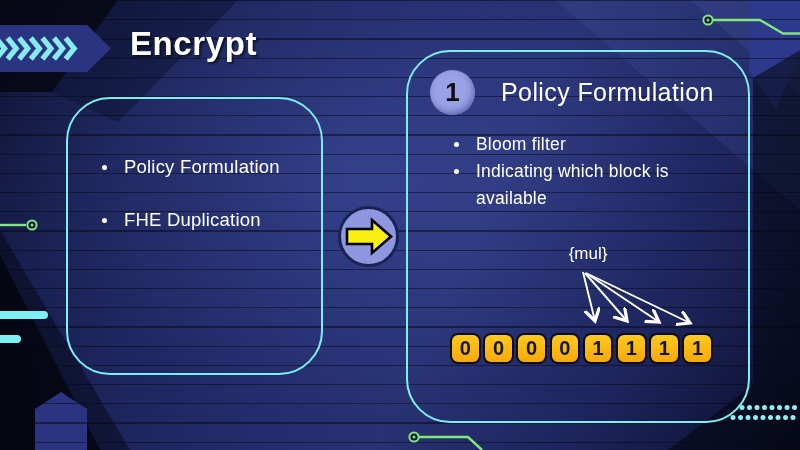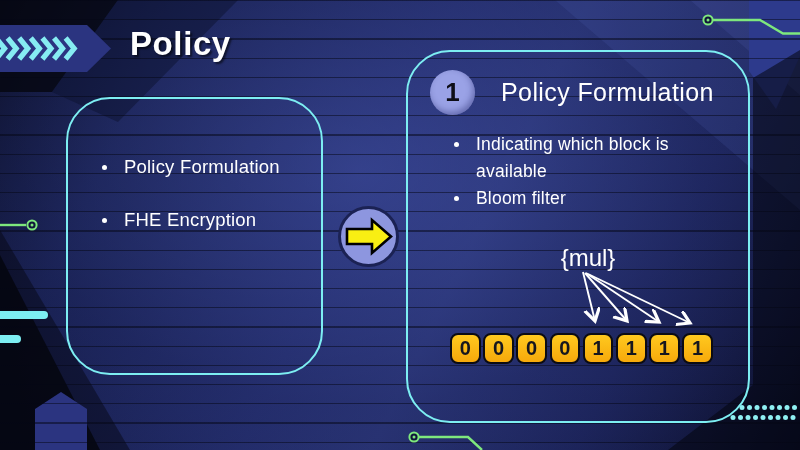--- a/index.html
+++ b/index.html
@@ -25,21 +25,21 @@
     font-size:18.5px;letter-spacing:.2px;color:#fff;}
   .left-list li::before{content:"";position:absolute;left:8px;top:10px;width:5px;height:5px;border-radius:50%;background:#fff;}
   .step-header{position:absolute;left:22px;top:18px;display:flex;align-items:center;}
   .step-number{width:45px;height:45px;border-radius:50%;background:#9aa2e6;color:#0d0d16;
     font-size:26px;font-weight:700;display:flex;align-items:center;justify-content:center;
     box-shadow:inset -2px -3px 6px rgba(40,45,110,.45);}
   .step-heading{margin-left:26px;font-size:25px;letter-spacing:.4px;color:#fff;}
   .step-bullets{position:absolute;left:42px;top:79px;width:252px;}
   .step-bullets li{position:relative;padding-left:26px;line-height:27px;font-size:17.5px;letter-spacing:.2px;color:#fff;}
   .step-bullets li::before{content:"";position:absolute;left:4px;top:11px;width:5px;height:5px;border-radius:50%;background:#fff;}
-  .mul-label{position:absolute;left:134px;top:192px;width:92px;text-align:center;font-size:24px;color:#fff;}
+  .mul-label{position:absolute;left:134px;top:192px;width:92px;text-align:center;font-size:17px;color:#fff;}
   .bits-row{position:absolute;left:42px;top:281px;display:flex;gap:2.6px;}
   .bit-cell{width:30.6px;height:31px;box-sizing:border-box;border:2.6px solid #0c0c12;border-radius:8px;
     background:linear-gradient(180deg,#ffc91f,#f6a90b);color:#16161e;font-size:20px;font-weight:700;
     display:flex;align-items:center;justify-content:center;}
   .arrow-badge{position:absolute;left:338px;top:206px;width:61px;height:61px;border-radius:50%;
     background:#8d96df;border:3px solid #1b2254;box-sizing:border-box;z-index:4;
     display:flex;align-items:center;justify-content:center;}
 </style>
 </head>
 <body>
@@ -106,43 +106,43 @@
         <circle cx="748" cy="417.5" r="2.5"></circle>
         <circle cx="755.5" cy="417.5" r="2.5"></circle>
         <circle cx="763" cy="417.5" r="2.5"></circle>
         <circle cx="770.5" cy="417.5" r="2.5"></circle>
         <circle cx="778" cy="417.5" r="2.5"></circle>
         <circle cx="785.5" cy="417.5" r="2.5"></circle>
         <circle cx="793" cy="417.5" r="2.5"></circle>
     </g>
   </svg>
 
-  <div class="page-title">Policy</div>
+  <div class="page-title">Encrypt</div>
 
   <div class="panel left-panel">
     <ul class="blist left-list">
       <li>Policy Formulation</li>
-      <li>FHE Encryption</li>
+      <li>FHE Duplication</li>
     </ul>
   </div>
 
   <div class="arrow-badge">
     <svg width="55" height="55" viewBox="0 0 55 55">
       <polygon points="6,20 31,20 31,11 50,27.5 31,44 31,35 6,35" fill="#f9ef13" stroke="#000" stroke-width="2.6" stroke-linejoin="miter"></polygon>
     </svg>
   </div>
 
   <div class="panel right-panel">
     <div class="step-header">
       <div class="step-number">1</div>
       <div class="step-heading">Policy Formulation</div>
     </div>
     <ul class="blist step-bullets">
+      <li>Bloom filter</li>
       <li>Indicating which block is available</li>
-      <li>Bloom filter</li>
     </ul>
     <div class="mul-label">{mul}</div>
     <div class="bits-row">
       <div class="bit-cell">0</div>
       <div class="bit-cell">0</div>
       <div class="bit-cell">0</div>
       <div class="bit-cell">0</div>
       <div class="bit-cell">1</div>
       <div class="bit-cell">1</div>
       <div class="bit-cell">1</div>

